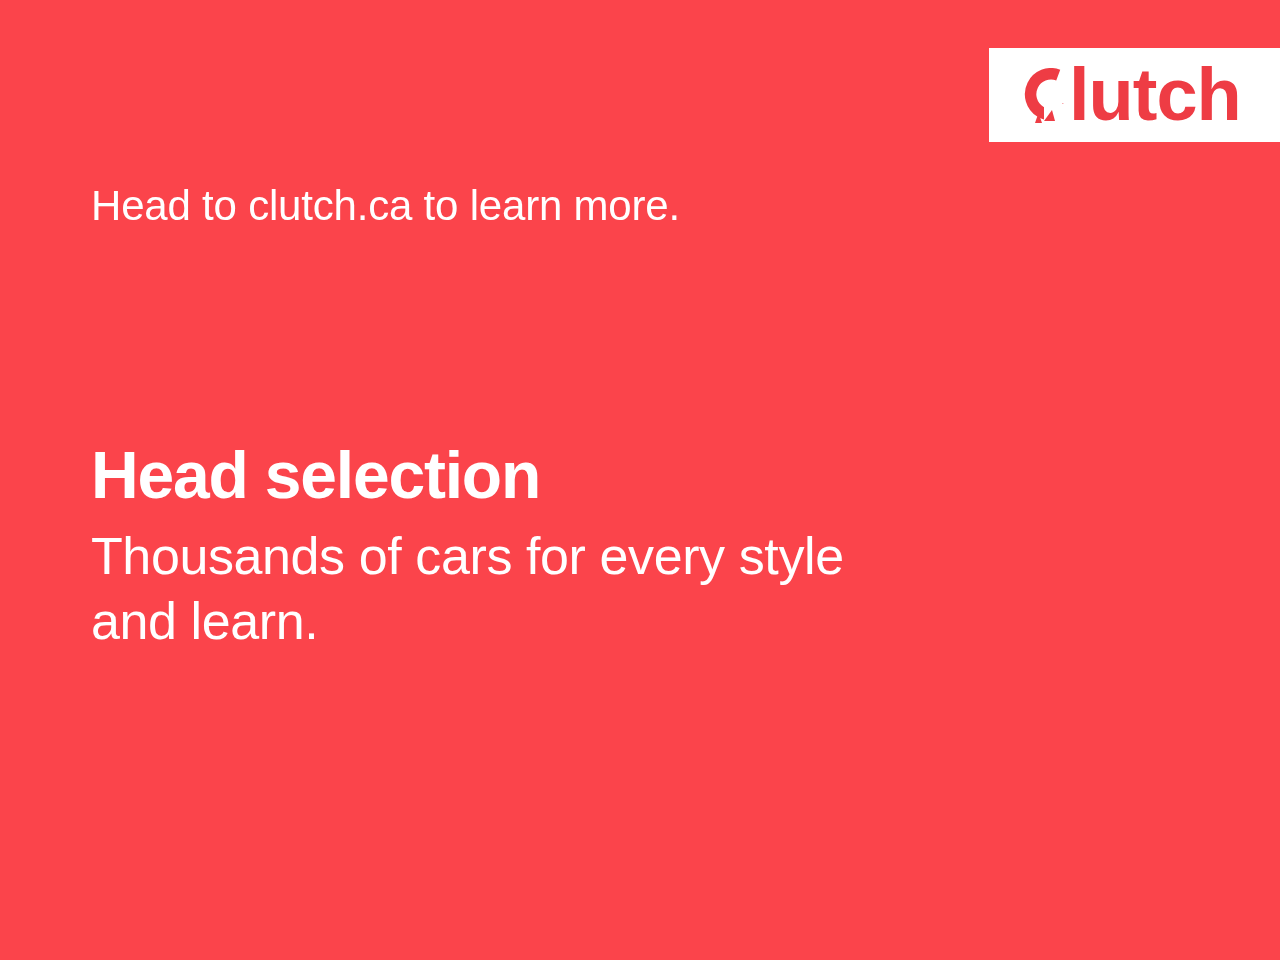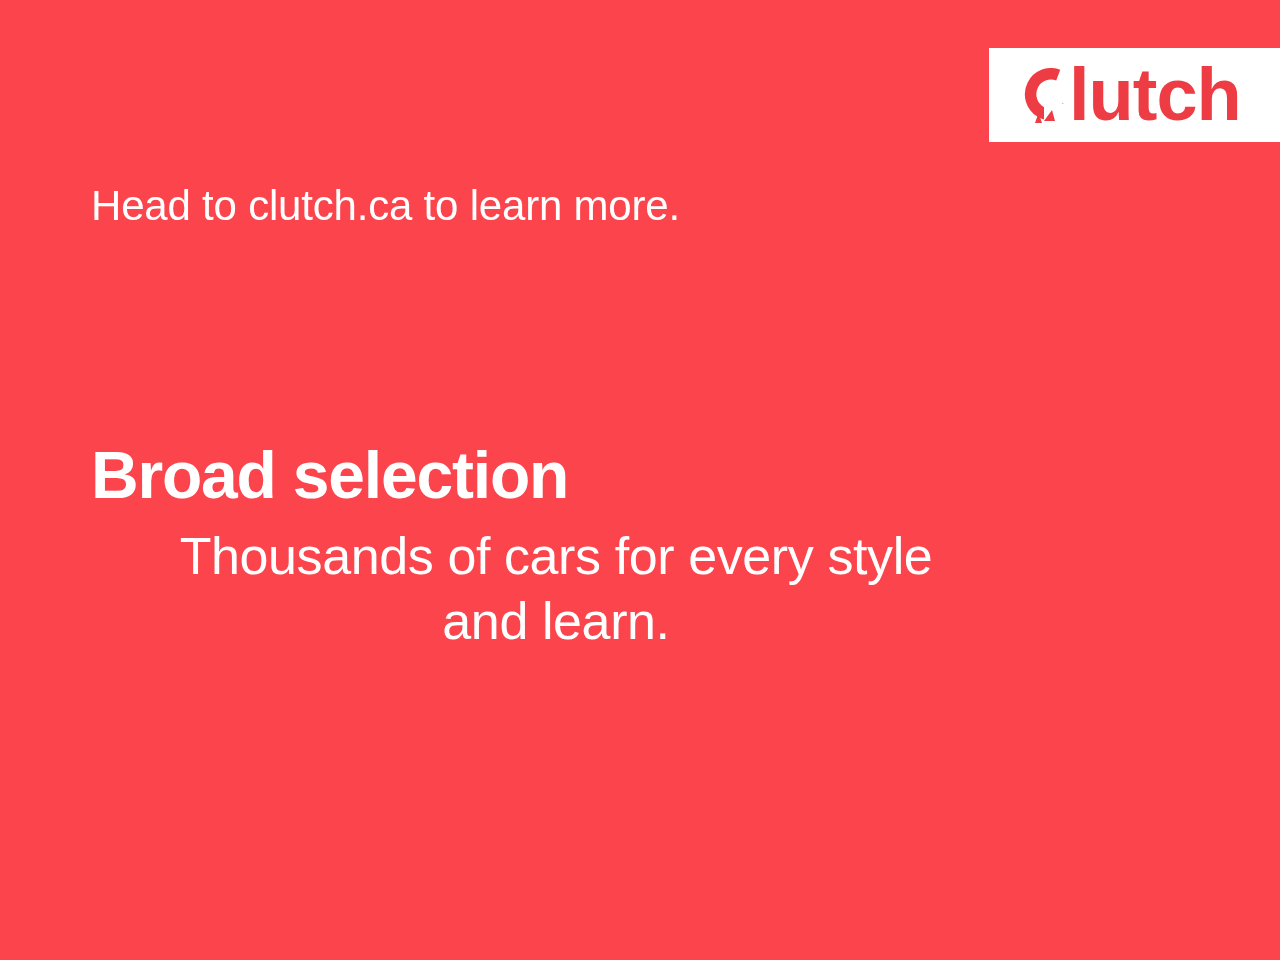--- a/index.html
+++ b/index.html
@@ -98,21 +98,20 @@
   }
 
   #feature-desc {
     font-size: 52px;
     font-weight: normal;
     color: #ffffff;
     letter-spacing: -0.4px;
     line-height: 1.25;
     margin: 0;
     max-width: 930px;
-    text-align: center;
   }
   #feature-desc .line { display: block; white-space: nowrap; }
 </style>
 </head>
 <body>
 
 <div id="slide">
 
   <div id="logo-badge">
     <div id="logo-lockup">
@@ -130,20 +129,20 @@
         </svg>
       </span>
 
       <span id="logo-wordmark">lutch</span>
     </div>
   </div>
 
   <div id="lede">Head to clutch.ca to learn more.</div>
 
   <div id="feature-block">
-    <h1 id="feature-title">Broad selection</h1>
+    <h1 id="feature-title">Head selection</h1>
     <p id="feature-desc">
       <span class="line">Thousands of cars for every style</span>
       <span class="line">and learn.</span>
     </p>
   </div>
 
 </div>
 
 </body></html>

